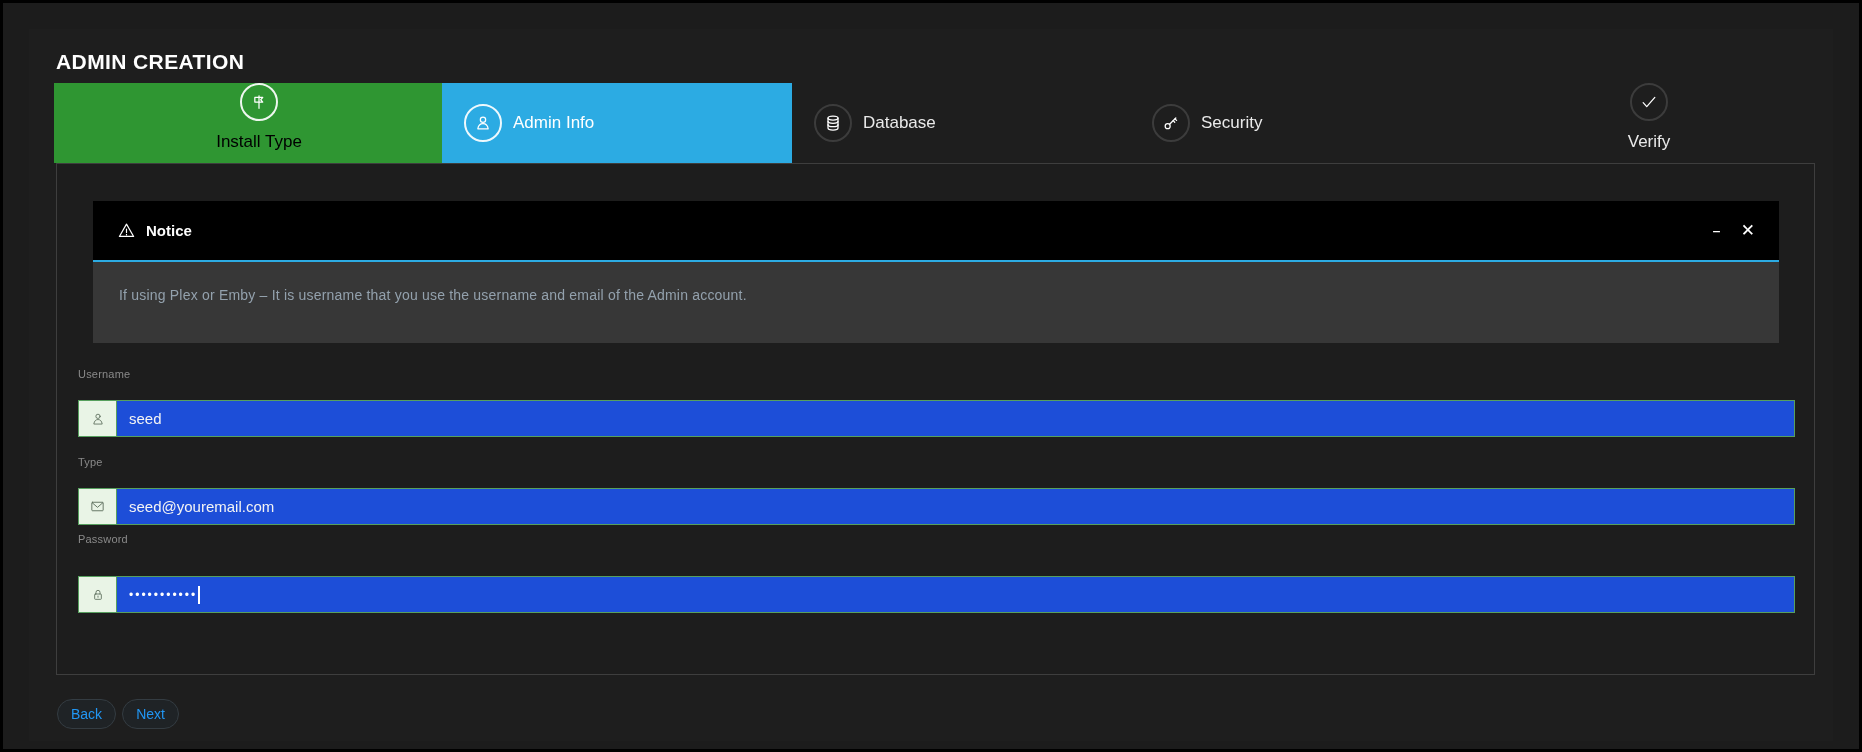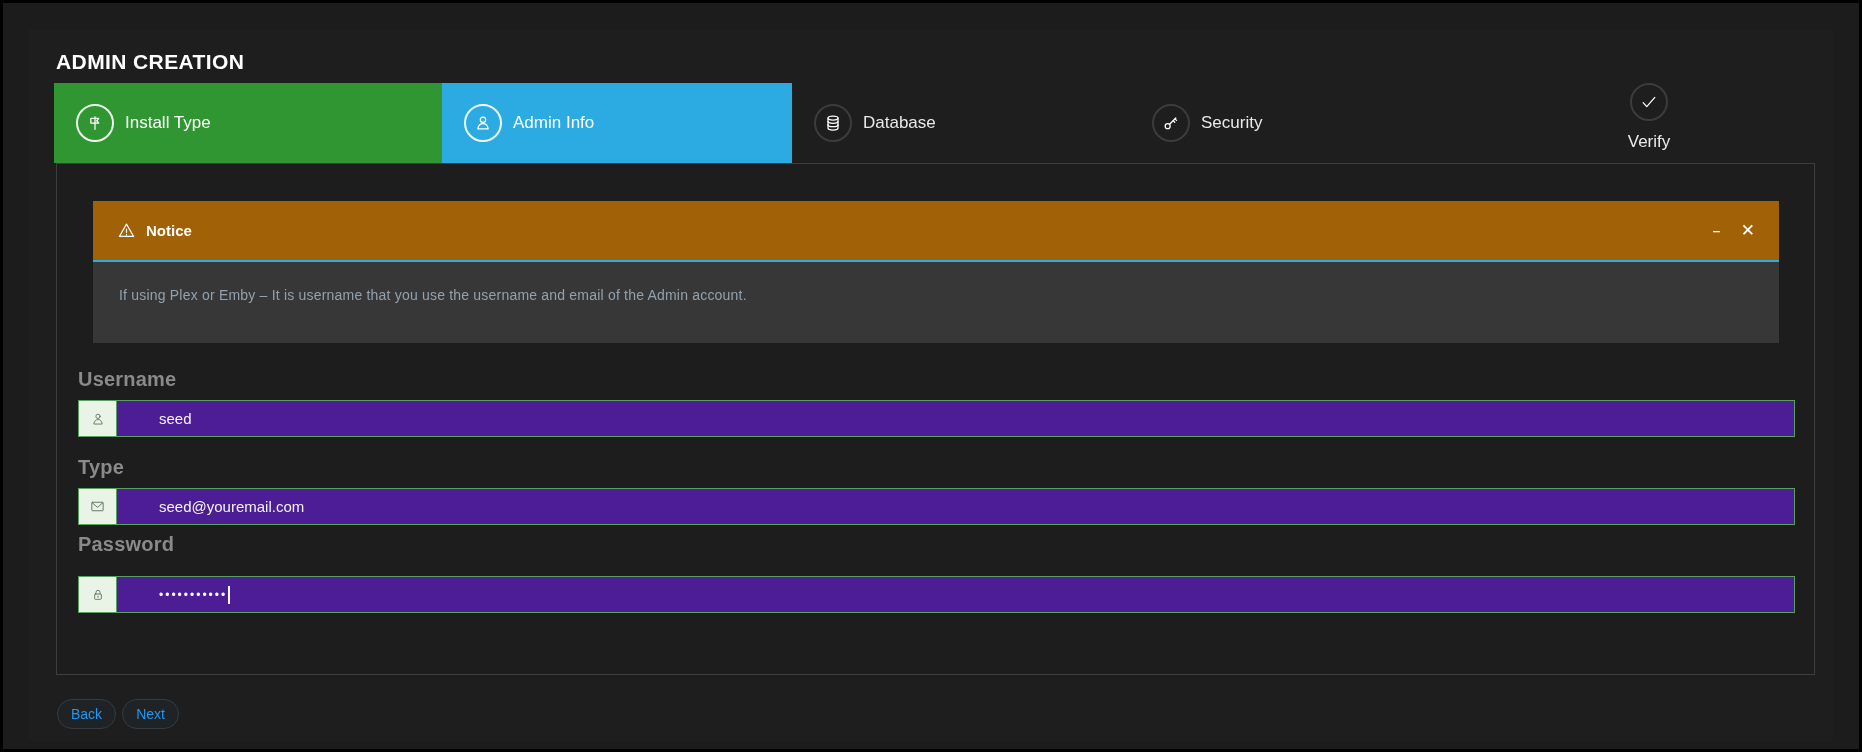--- a/index.html
+++ b/index.html
@@ -33,64 +33,64 @@
   }
   .step{
     display:flex; align-items:center; gap:11px;
     padding-left:22px; cursor:pointer; color:#e9e9e9; font-size:17px;
   }
   .step:nth-child(1){width:388px;}
   .step:nth-child(2){width:350px;}
   .step:nth-child(3){width:338px;}
   .step:nth-child(4){width:357px;}
   .step:nth-child(5){width:302px;flex-direction:column;}
-  .step.complete{background:var(--step-complete); color:#ffffff;}
+  .step.complete{background:var(--step-complete); color:#000000;flex-direction:column;}
   .step.active{background:var(--step-active); color:#fff;}
   .step-circle{
     width:38px; height:38px; border-radius:50%; flex:0 0 38px;
     border:2px solid rgba(255,255,255,.92);
     display:flex; align-items:center; justify-content:center;
   }
   .step.upcoming .step-circle{border-color:#3c3c3c;}
   .step svg{stroke:#fff; fill:none; stroke-width:1.5; stroke-linecap:round; stroke-linejoin:round;}
   
   .panel{
     position:absolute; left:27px; top:134px; width:1759px; height:512px;
     border:1px solid #3e3e3e; background:#1d1d1d;
   }
   
   .notice{
     position:absolute; left:36px; top:37px; width:1686px;
   }
   .notice-header{
-    height:61px; background:#a16207;
+    height:61px; background:#000000;
     border-bottom:2px solid var(--accent);
     display:flex; align-items:center; padding:0 24px;
   }
   .notice-title-wrap{display:flex; align-items:center; gap:10px; flex:1;}
   .notice-title{font-size:15px; font-weight:700; color:#fdfdfd;}
   .notice-header svg{stroke:#fff; fill:none; stroke-width:1.5; stroke-linecap:round; stroke-linejoin:round;}
   .notice-controls{display:flex; align-items:center; gap:20px;}
   .notice-ctl{
     color:#fff; font-size:17px; line-height:1; cursor:pointer;
     font-family:"DejaVu Sans", sans-serif;
   }
   .notice-body{
     height:81px; background:#373737; padding:25px 26px 0 26px;
   }
   .notice-message{font-size:14px; color:#93a1ad; letter-spacing:.2px;}
   
   .field-label{
     position:absolute; left:21px;
-    font-size:20px; font-weight:700; color:#8a8a8a; letter-spacing:.2px;
+    font-size:11px; font-weight:400; color:#8a8a8a; letter-spacing:.2px;
   }
   .input-group{
     position:absolute; left:21px; width:1717px; height:37px;
     display:flex; align-items:stretch;
-    border:1px solid var(--input-border); background:#4c1d95;gap:30px;
+    border:1px solid var(--input-border); background:#1d4ed8;
   }
   .addon{
     width:38px; flex:0 0 38px; background:#e9f4e6;
     border-right:1px solid var(--input-border);
     display:flex; align-items:center; justify-content:center;
   }
   .addon svg{stroke:#5d6e5d; fill:none; stroke-width:1.3; stroke-linecap:round; stroke-linejoin:round;}
   .input-value{
     flex:1; display:flex; align-items:center; padding-left:12px;
     font-size:15px; color:#f4f4f4; white-space:nowrap;

